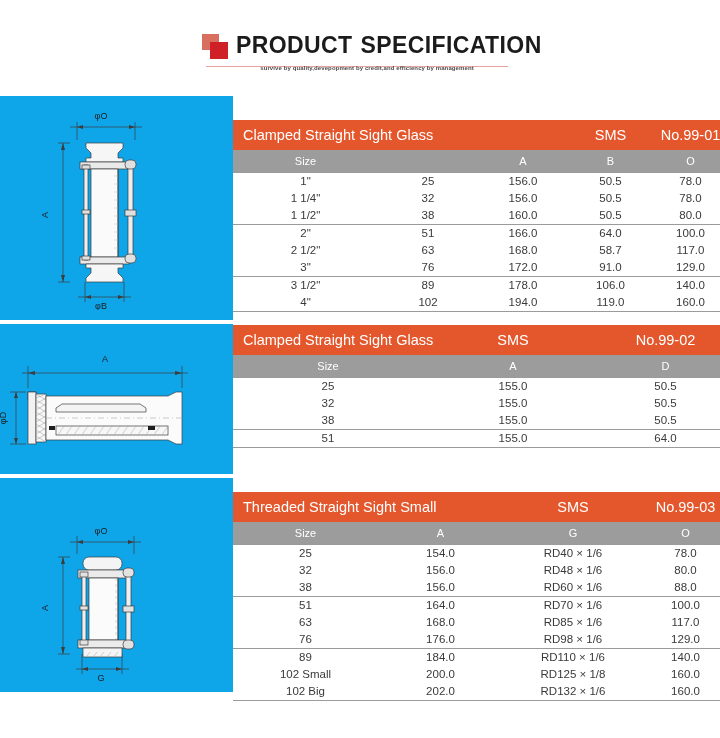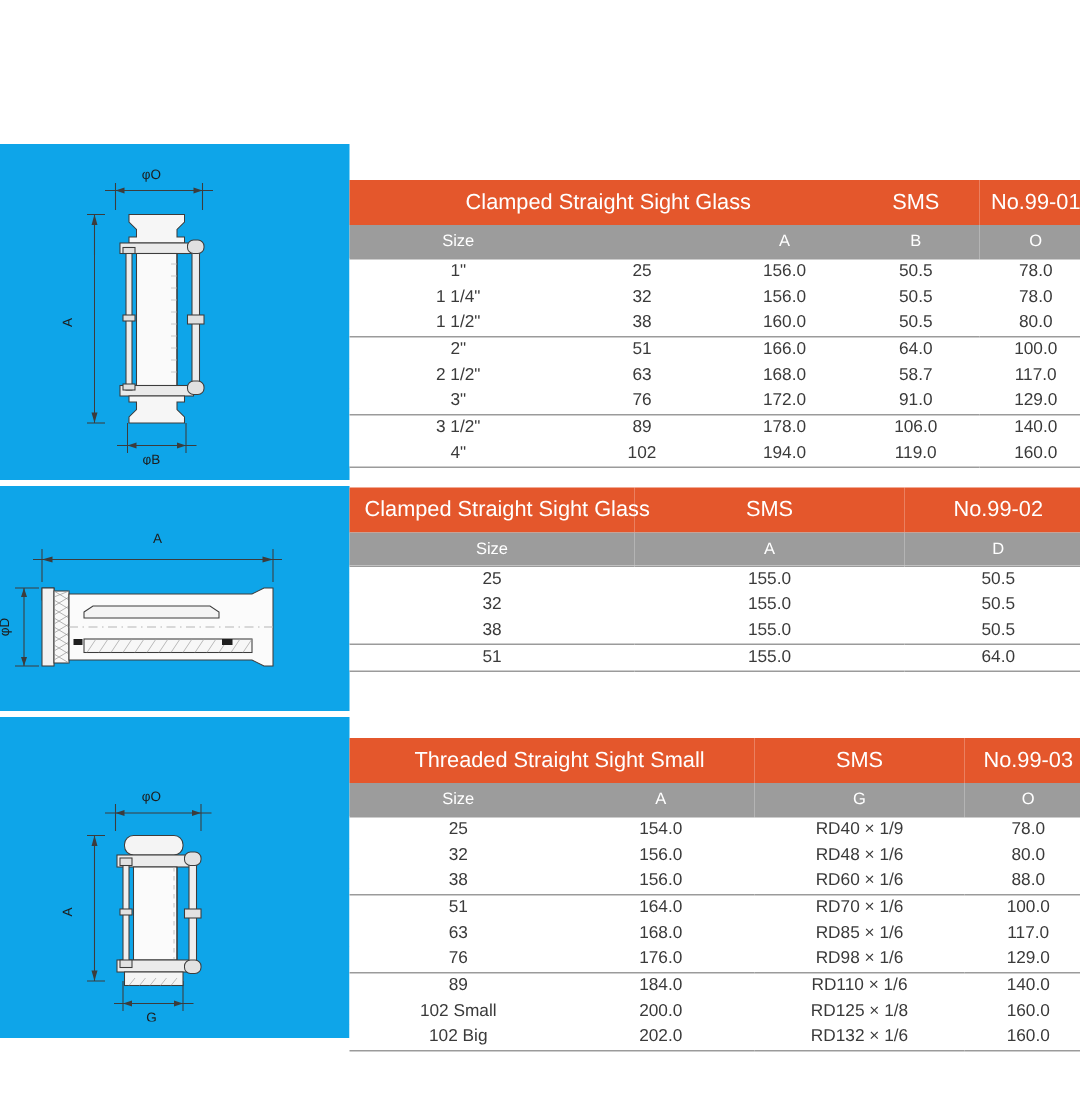--- a/index.html
+++ b/index.html
@@ -107,21 +107,20 @@
   }
   table.spec tr.title-row td {
     background: #e4572c;
     color: #ffffff;
     height: 30px;
     padding: 0 0 0 10px;
     font-size: 14.5px;
     font-weight: normal;
     vertical-align: middle;
     white-space: nowrap;
-    text-align: center;
   }
   table.spec tr.title-row td.sms,
   table.spec tr.title-row td.code {
     padding: 0;
     text-align: center;
     font-size: 14.5px;
   }
   table.spec tr.head-row td {
     background: #9c9c9c;
     color: #ffffff;
@@ -141,20 +140,33 @@
     line-height: 15px;
   }
   table.spec tr.data-row.grp td { border-top: 1px solid #9b9b9b; }
   table.spec tr.last-row td { border-bottom: 1px solid #9b9b9b; }
 </style>
 </head>
 <body>
 
 <div id="page">
 
+  <div id="header">
+    <div id="logo-block">
+      <div class="sq sq-a"></div>
+      <div class="sq sq-b"></div>
+    </div>
+    <div id="title-wrap">
+      <div id="title-line">
+        <span>PRODUCT</span><span class="sp"></span><span>SPECIFICATION</span>
+      </div>
+    </div>
+    <div id="title-rule"></div>
+    <div id="tagline">survive by quality,devepopment by credit,and efficiency by management</div>
+  </div>
 
   <div class="band band-1">
     <svg class="drawing" style="top:14px;height:200px" viewBox="0 0 233 200">
       <g stroke="#3c3c3c" fill="none" stroke-width="0.7">
 
         <line x1="77" y1="30" x2="77" y2="12"></line>
         <line x1="135" y1="30" x2="135" y2="12"></line>
         <line x1="70" y1="17" x2="142" y2="17"></line>
         <polygon points="77,17 83,15 83,19" fill="#3c3c3c" stroke="none"></polygon>
         <polygon points="135,17 129,15 129,19" fill="#3c3c3c" stroke="none"></polygon>
@@ -481,21 +493,21 @@
         </tr>
         <tr class="head-row">
           <td>Size</td>
           <td>A</td>
           <td>G</td>
           <td>O</td>
         </tr>
         <tr class="data-row grp">
           <td>25</td>
           <td>154.0</td>
-          <td>RD40 × 1/9</td>
+          <td>RD40 × 1/6</td>
           <td>78.0</td>
         </tr>
         <tr class="data-row">
           <td>32</td>
           <td>156.0</td>
           <td>RD48 × 1/6</td>
           <td>80.0</td>
         </tr>
         <tr class="data-row">
           <td>38</td>

